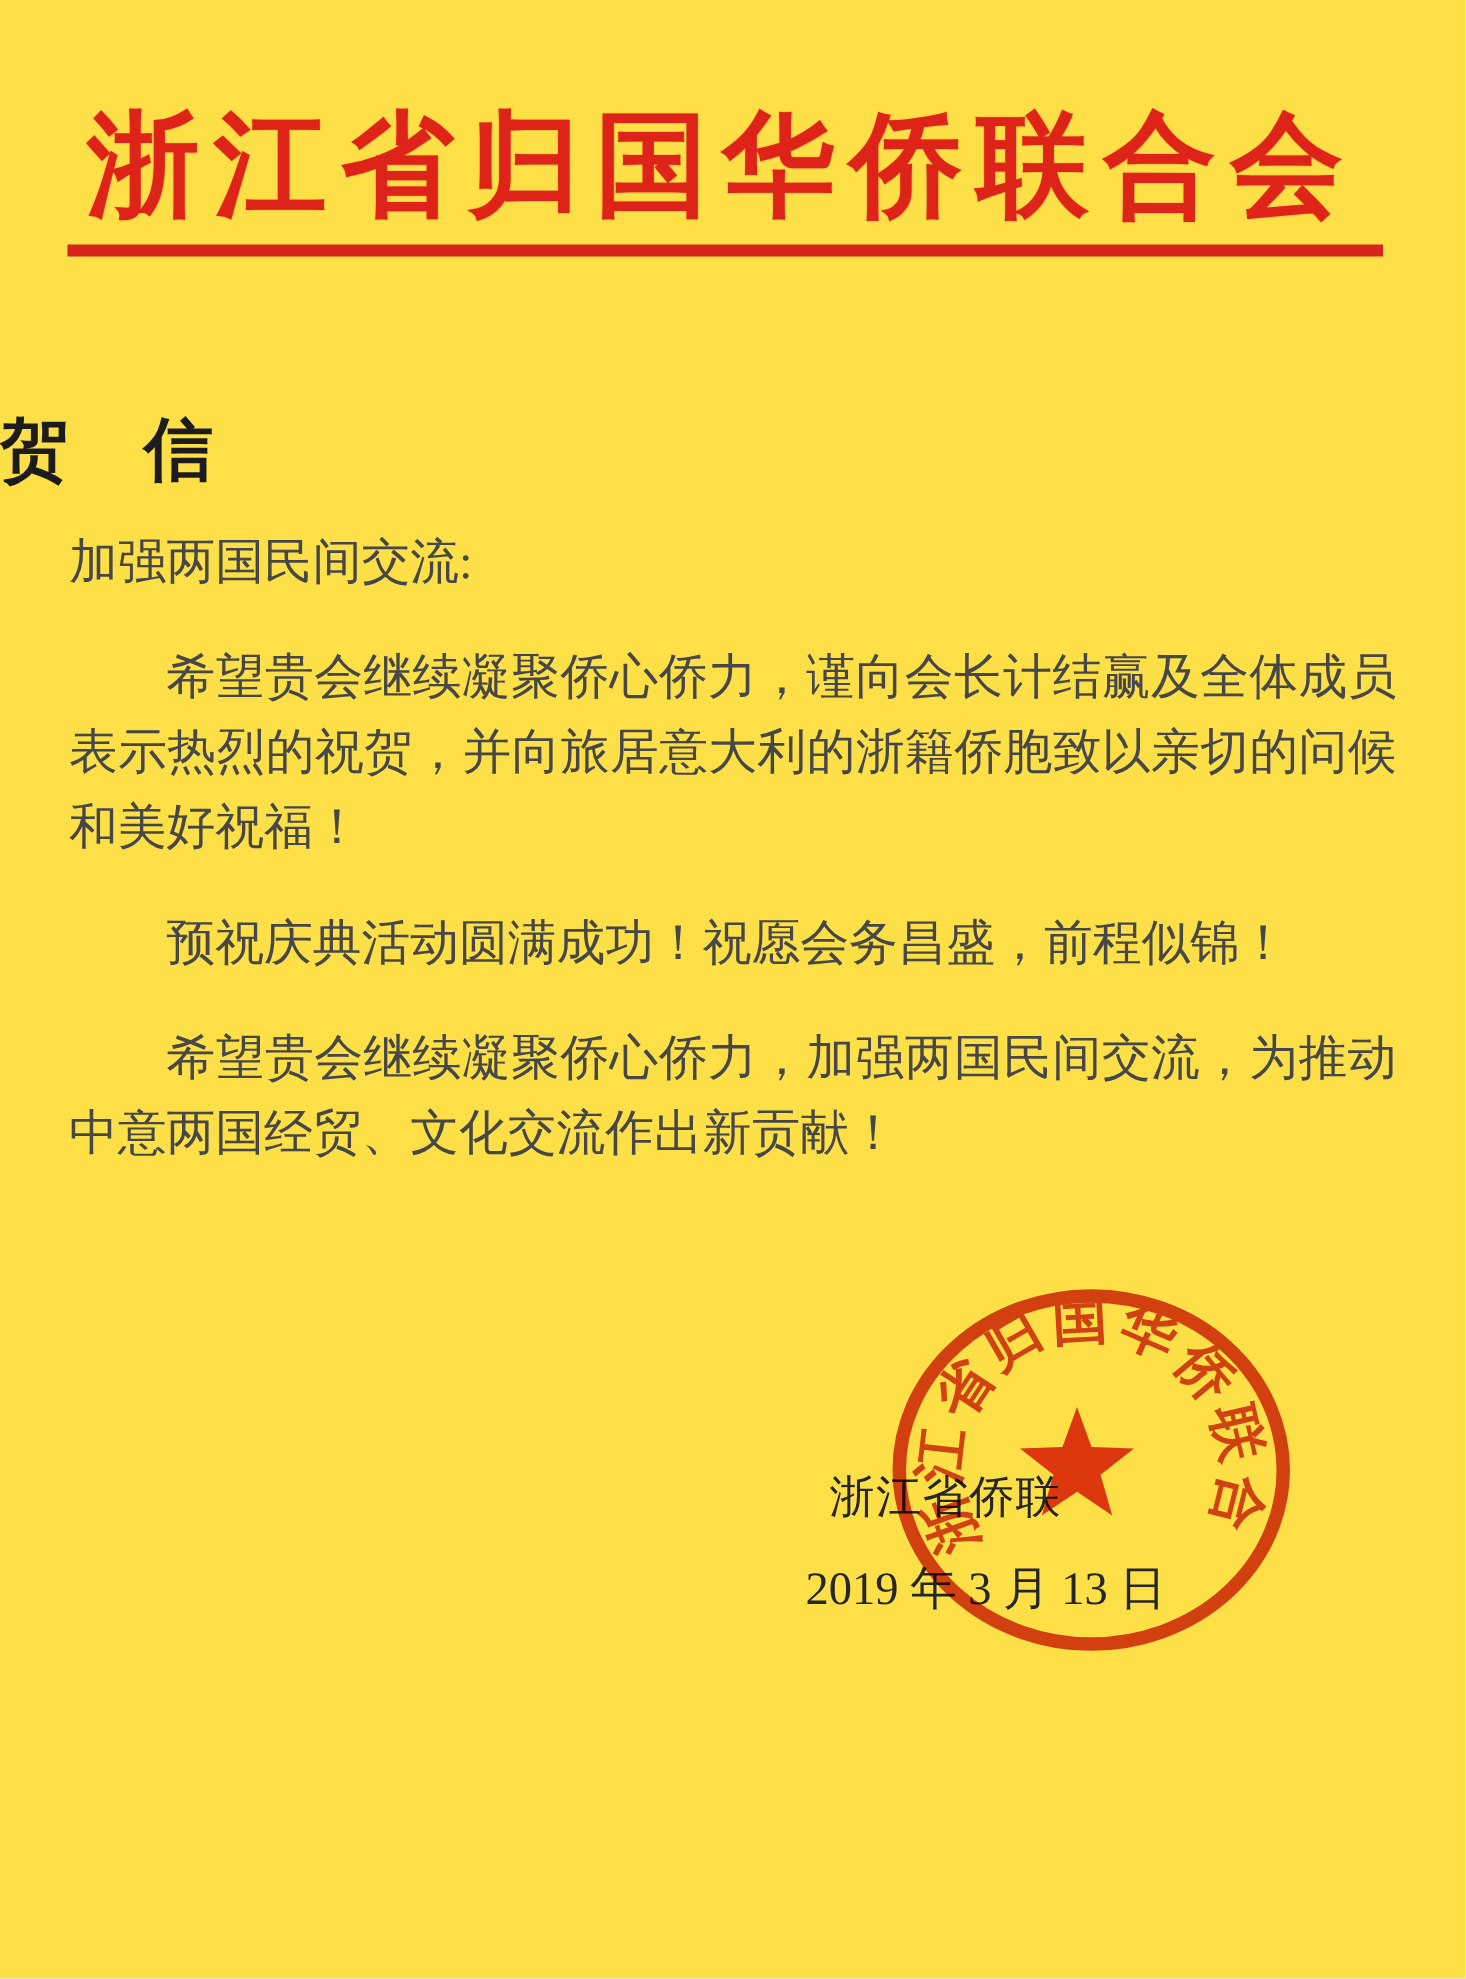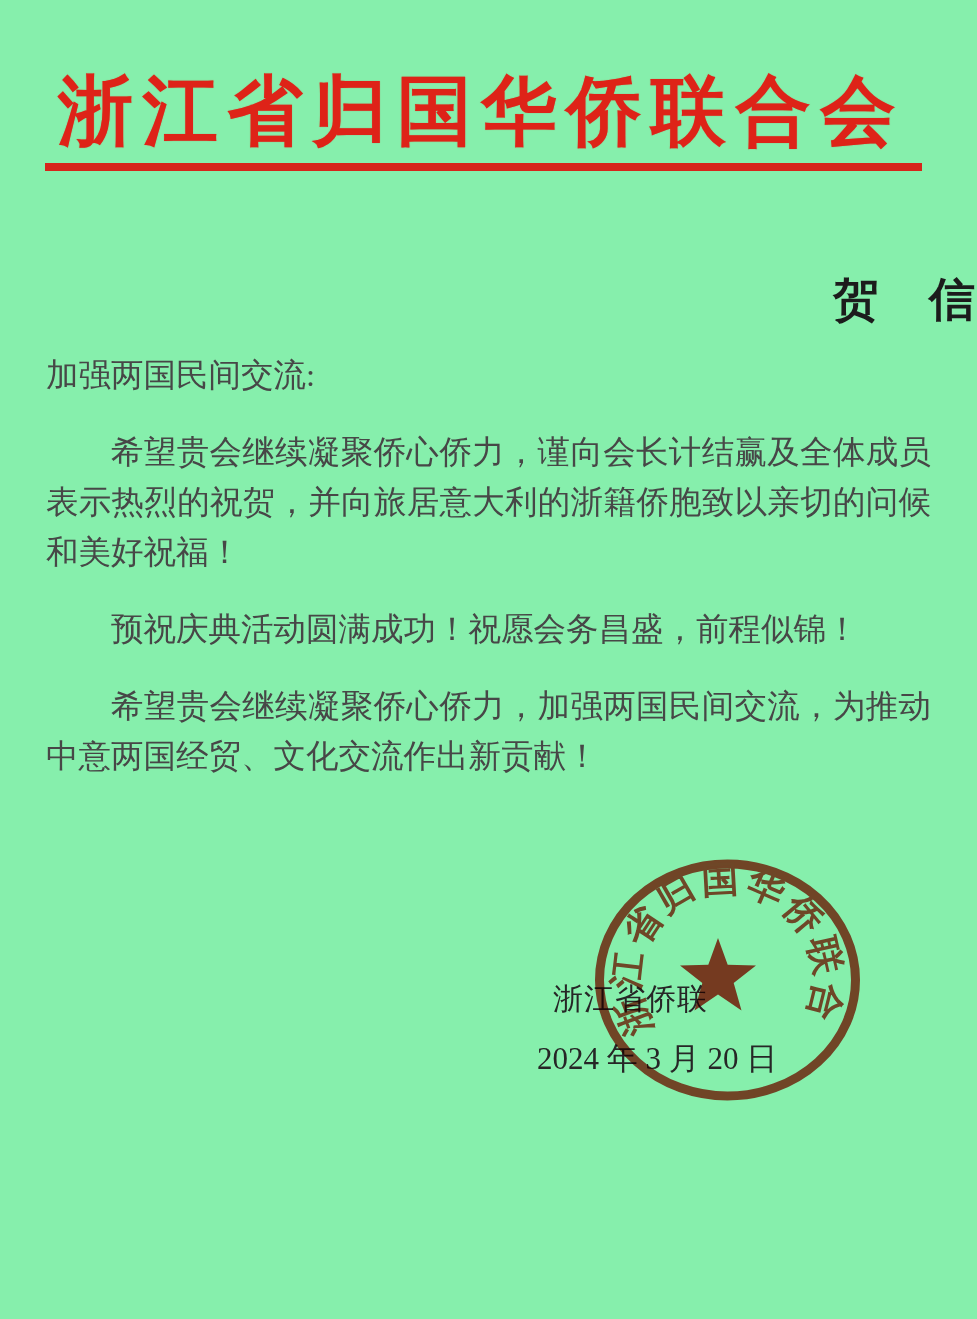--- a/index.html
+++ b/index.html
@@ -1,21 +1,21 @@
 <!DOCTYPE html>
 <html><head>
 <meta charset="utf-8">
 <style>
   html, body { margin: 0; padding: 0; background: #e9e9e9; }
   .page {
     position: relative;
     width: 977px;
     height: 1319px;
     margin: 0 auto;
-    background: #86efac;
+    background: #fde047;
     overflow: hidden;
     font-family: "Liberation Serif", serif;
   }
   
   .letterhead {
     position: absolute;
     top: 70px;
     left: 58px;
     margin: 0;
     font-size: 76px;
@@ -36,21 +36,21 @@
     height: 8px;
     background: #d6251b;
   }
   
   .letter-title {
     position: absolute;
     top: 272px;
     left: 0;
     width: 977px;
     margin: 0;
-    text-align: right;
+    text-align: left;
     font-size: 46px;
     line-height: 56px;
     font-weight: 700;
     color: #1c1c1c;
     letter-spacing: 2px;
   }
   
   .letter-body {
     position: absolute;
     top: 350px;
@@ -113,21 +113,21 @@
 
   <div class="letter-body">
     <p class="salutation">加强两国民间交流:</p>
     <p class="para">希望贵会继续凝聚侨心侨力，谨向会长计结赢及全体成员表示热烈的祝贺，并向旅居意大利的浙籍侨胞致以亲切的问候和美好祝福！</p>
     <p class="para">预祝庆典活动圆满成功！祝愿会务昌盛，前程似锦！</p>
     <p class="para">希望贵会继续凝聚侨心侨力，加强两国民间交流，为推动中意两国经贸、文化交流作出新贡献！</p>
   </div>
 
   <div class="signer">浙江省侨联</div>
 
-  <div class="date">2024 年 3 月 20 日</div>
+  <div class="date">2019 年 3 月 13 日</div>
 
   <svg class="seal" viewBox="0 0 275 256" xmlns="http://www.w3.org/2000/svg">
     <ellipse cx="137.5" cy="128" rx="128" ry="116" fill="none" stroke="#d23b28" stroke-width="9"></ellipse>
     <path id="sealArc" d="M 70.1,184.6 A 88,88 0 1 1 204.9,184.6" fill="none"></path>
     <text font-size="37" fill="#cf3d2b" letter-spacing="4">
       <textPath href="#sealArc" startOffset="10">浙江省归国华侨联合会</textPath>
     </text>
     <polygon fill="#dc2f1f" points="128,86 137.7,112.7 166,113.6 143.7,131.1 151.5,158.4 128,142.5 104.5,158.4 112.3,131.1 90,113.6 118.3,112.7"></polygon>
   </svg>
 

